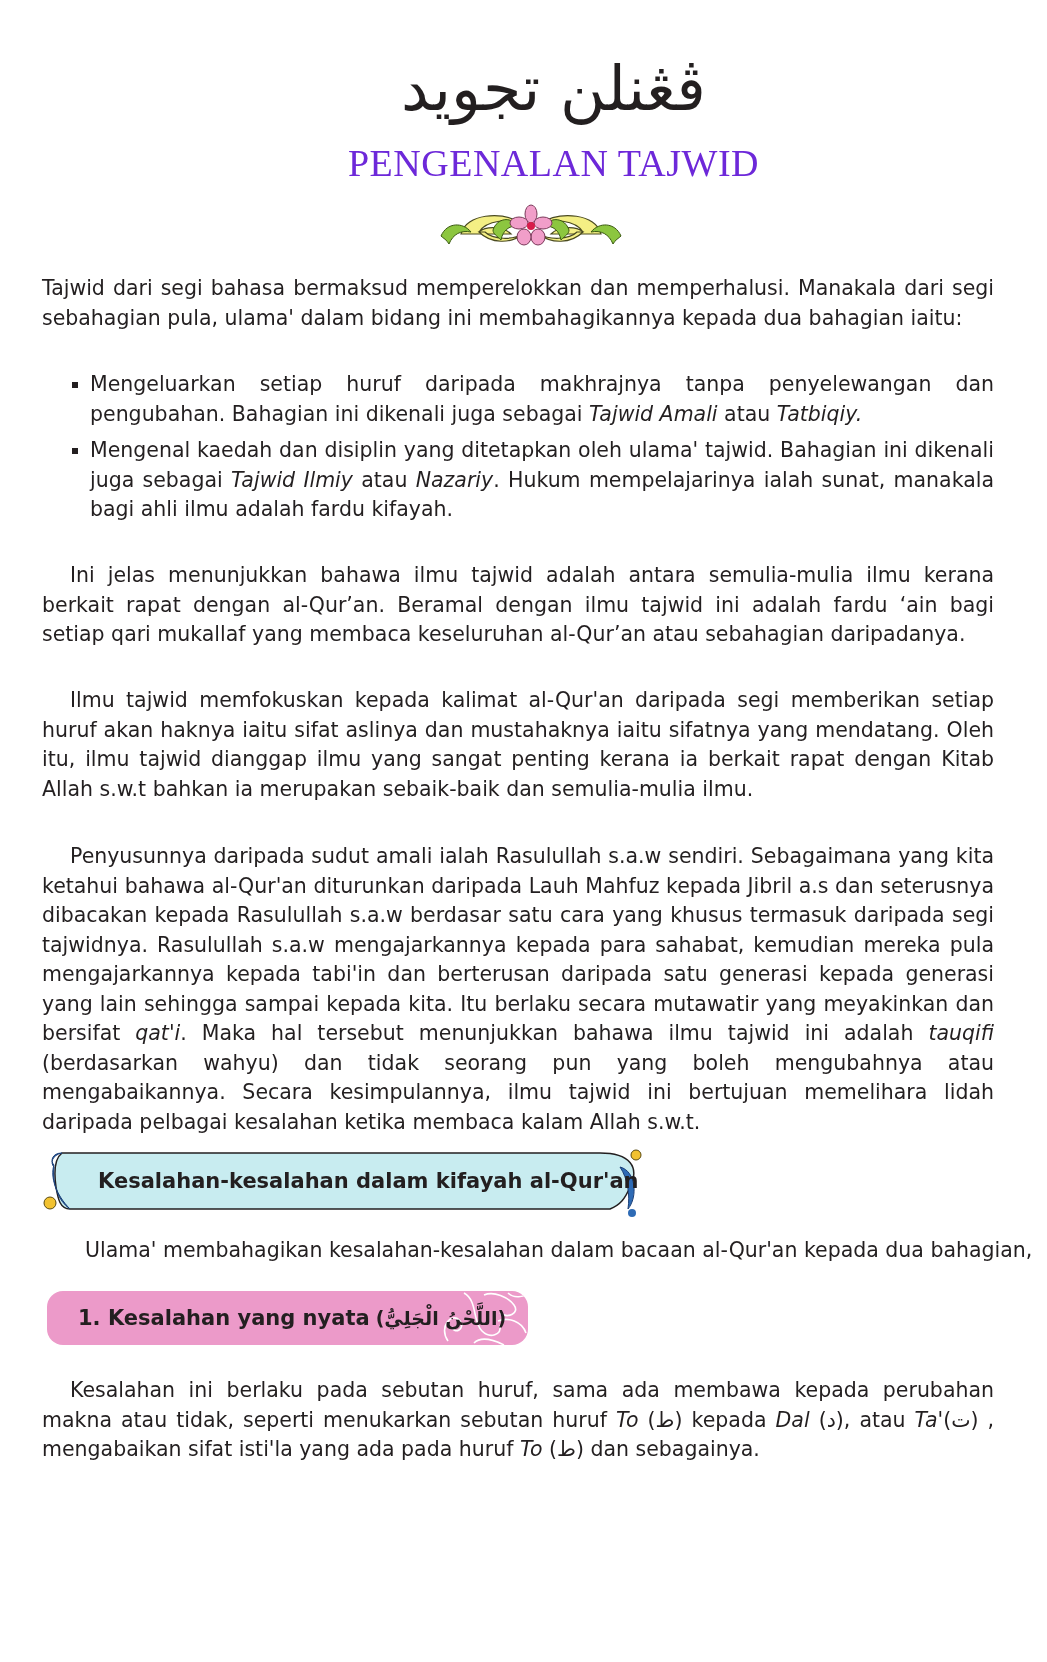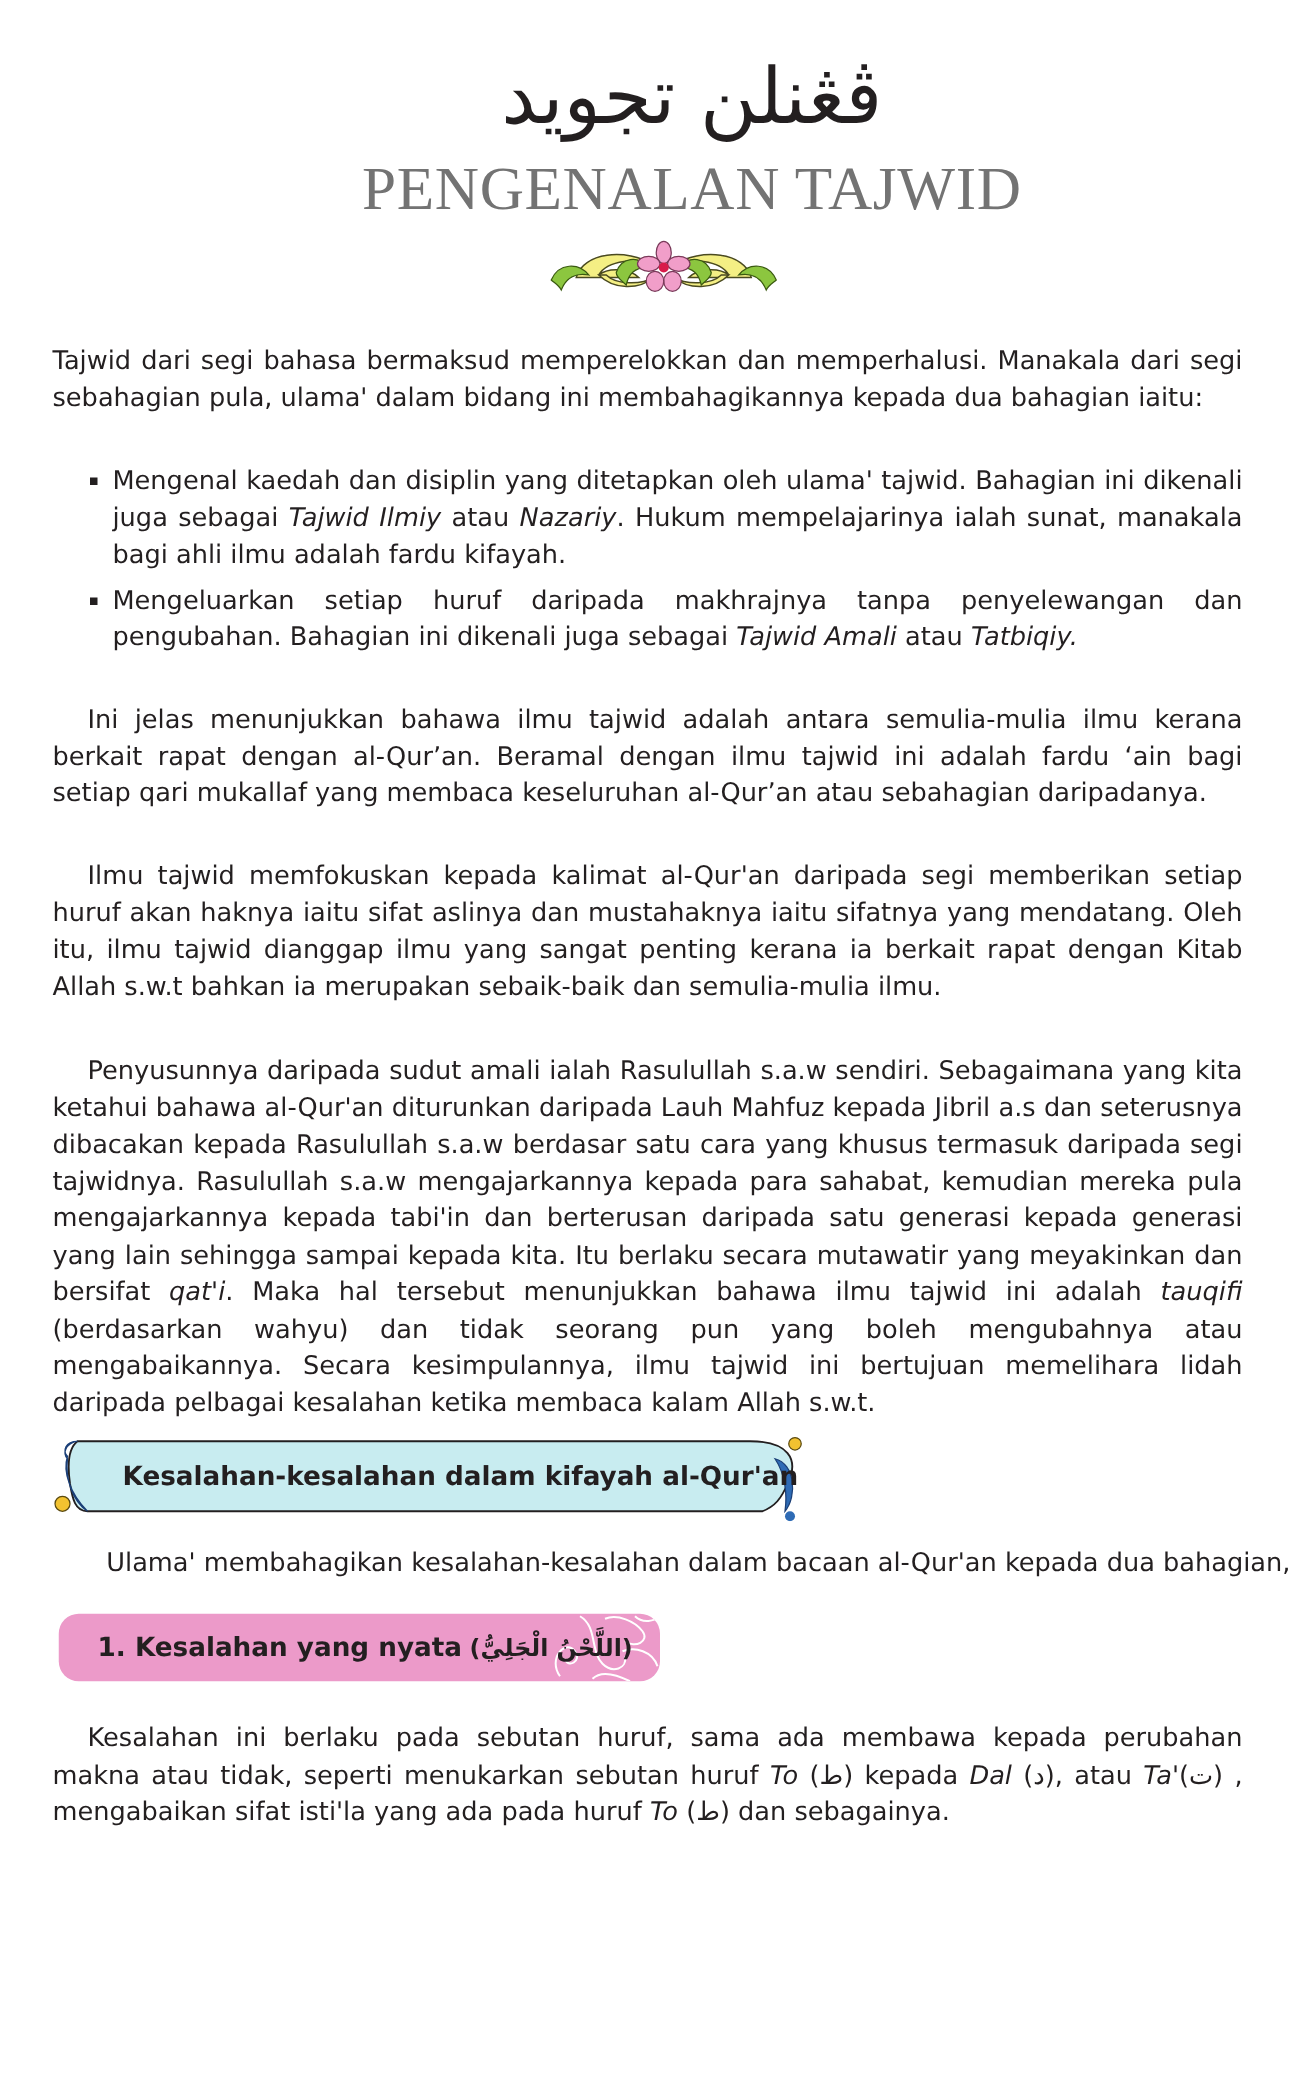--- a/index.html
+++ b/index.html
@@ -1,28 +1,28 @@
 <!DOCTYPE html>
 <html><head>
 <meta charset="utf-8">
 <style>
   html, body { margin: 0; padding: 0; background: #ffffff; }
   body {
     width: 1047px; height: 1662px; position: relative; overflow: hidden;
     font-family: "DejaVu Sans", "Liberation Sans", sans-serif;
     color: #231f20;
   }
-  .header { position: absolute; left: 0; top: 32px; width: 1047px; text-align: center; }
+  .header { position: absolute; left: 0; top: 44px; width: 1047px; text-align: center; }
   .arabic-title {
     font-family: "DejaVu Sans", sans-serif; font-size: 62px; line-height: 90px;
     color: #231f20; direction: rtl; display: block; margin-left: 60px;
   }
   .latin-title {
-    font-family: "Liberation Serif", "DejaVu Serif", serif; font-size: 49px;
-    letter-spacing: 0.5px; line-height: 54px; color: #737373; margin-top: 2px; margin-left: 60px;
+    font-family: "Liberation Serif", "DejaVu Serif", serif; font-size: 38px;
+    letter-spacing: 0.5px; line-height: 54px; color: #6d28d9; margin-top: 2px; margin-left: 60px;
   }
   .ornament { display: block; margin: 10px auto 0 auto; margin-left: 431px; }
 
   .body-text {
     position: absolute; left: 42px; width: 952px;
     font-size: 20.5px; line-height: 29.5px; text-align: justify; margin: 0;
   }
   .indent { text-indent: 28px; }
   em { font-style: italic; }
 
@@ -79,25 +79,25 @@
     </g>
     <circle cx="100" cy="26" r="4" fill="#d81b4a"></circle>
   </svg>
 </div>
 
 <p class="body-text" style="top:274px;">Tajwid dari segi bahasa bermaksud memperelokkan dan memperhalusi. Manakala dari segi sebahagian pula, ulama' dalam bidang ini membahagikannya kepada dua bahagian iaitu:</p>
 
 <ul class="bullet-list">
   <li>
     <span class="bullet"></span>
-    <span>Mengenal kaedah dan disiplin yang ditetapkan oleh ulama' tajwid. Bahagian ini dikenali juga sebagai </span><em>Tajwid Ilmiy</em><span> atau </span><em>Nazariy</em><span>. Hukum mempelajarinya ialah sunat, manakala bagi ahli ilmu adalah fardu kifayah.</span>
+    <span>Mengeluarkan setiap huruf daripada makhrajnya tanpa penyelewangan dan pengubahan. Bahagian ini dikenali juga sebagai </span><em>Tajwid Amali</em><span> atau </span><em>Tatbiqiy.</em><span></span>
   </li>
   <li>
     <span class="bullet"></span>
-    <span>Mengeluarkan setiap huruf daripada makhrajnya tanpa penyelewangan dan pengubahan. Bahagian ini dikenali juga sebagai </span><em>Tajwid Amali</em><span> atau </span><em>Tatbiqiy.</em><span></span>
+    <span>Mengenal kaedah dan disiplin yang ditetapkan oleh ulama' tajwid. Bahagian ini dikenali juga sebagai </span><em>Tajwid Ilmiy</em><span> atau </span><em>Nazariy</em><span>. Hukum mempelajarinya ialah sunat, manakala bagi ahli ilmu adalah fardu kifayah.</span>
   </li>
 </ul>
 
 <p class="body-text indent" style="top:561px;">Ini jelas menunjukkan bahawa ilmu tajwid adalah antara semulia-mulia ilmu kerana berkait rapat dengan al-Qur’an. Beramal dengan ilmu tajwid ini adalah fardu ‘ain bagi setiap qari mukallaf yang membaca keseluruhan al-Qur’an atau sebahagian daripadanya.</p>
 <p class="body-text indent" style="top:686px;">Ilmu tajwid memfokuskan kepada kalimat al-Qur'an daripada segi memberikan setiap huruf akan haknya iaitu sifat aslinya dan mustahaknya  iaitu sifatnya yang mendatang. Oleh itu, ilmu tajwid dianggap ilmu yang sangat penting kerana ia berkait rapat dengan Kitab Allah s.w.t bahkan ia merupakan sebaik-baik dan semulia-mulia ilmu.</p>
 <p class="body-text indent" style="top:842px;"><span>Penyusunnya daripada sudut amali ialah Rasulullah s.a.w sendiri. Sebagaimana yang kita ketahui bahawa al-Qur'an diturunkan daripada Lauh Mahfuz kepada Jibril a.s dan seterusnya dibacakan kepada Rasulullah s.a.w berdasar satu cara yang khusus termasuk daripada segi tajwidnya. Rasulullah s.a.w mengajarkannya kepada para sahabat, kemudian mereka pula mengajarkannya kepada tabi'in dan berterusan daripada satu generasi kepada generasi yang lain sehingga sampai kepada kita. Itu berlaku secara mutawatir yang meyakinkan dan bersifat </span><em>qat'i</em><span>. Maka hal tersebut menunjukkan bahawa ilmu tajwid ini adalah </span><em>tauqifi</em><span> (berdasarkan wahyu) dan tidak seorang pun yang boleh mengubahnya atau mengabaikannya. Secara kesimpulannya, ilmu tajwid ini bertujuan memelihara lidah daripada pelbagai kesalahan ketika membaca kalam Allah s.w.t.</span></p>
 
 <svg class="banner" viewBox="0 0 610 70" width="610" height="70">
   <path d="M22 6 L560 6 C590 6 600 20 590 40 C585 52 580 58 570 62 L30 62 C20 62 18 52 16 40 C14 26 14 12 22 6 Z" fill="#c8ecf0" stroke="#231f20" stroke-width="1.5"></path>
   <path d="M22 6 C12 6 10 14 14 18 C10 30 16 48 30 62 C18 54 12 36 14 20 C10 16 12 8 22 6 Z" fill="#2e6bb5" stroke="#1b3f77" stroke-width="1"></path>

